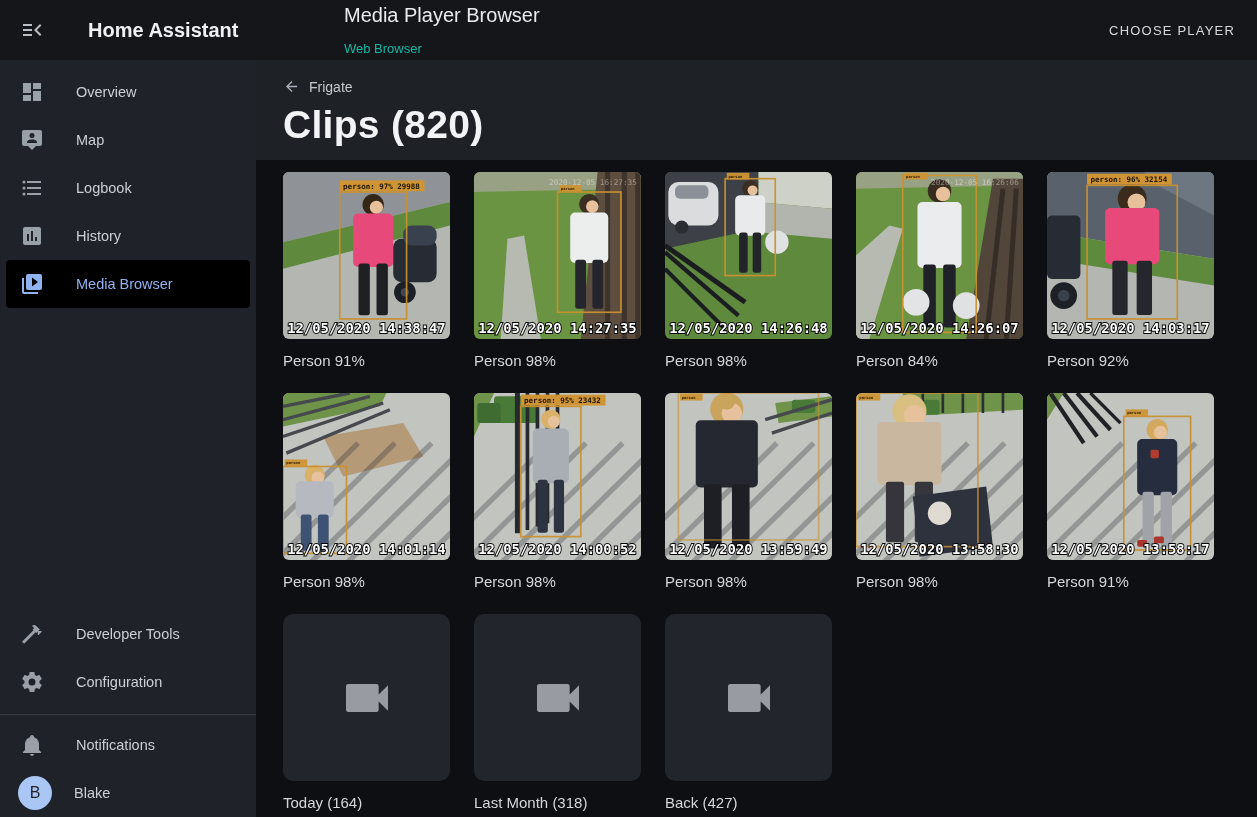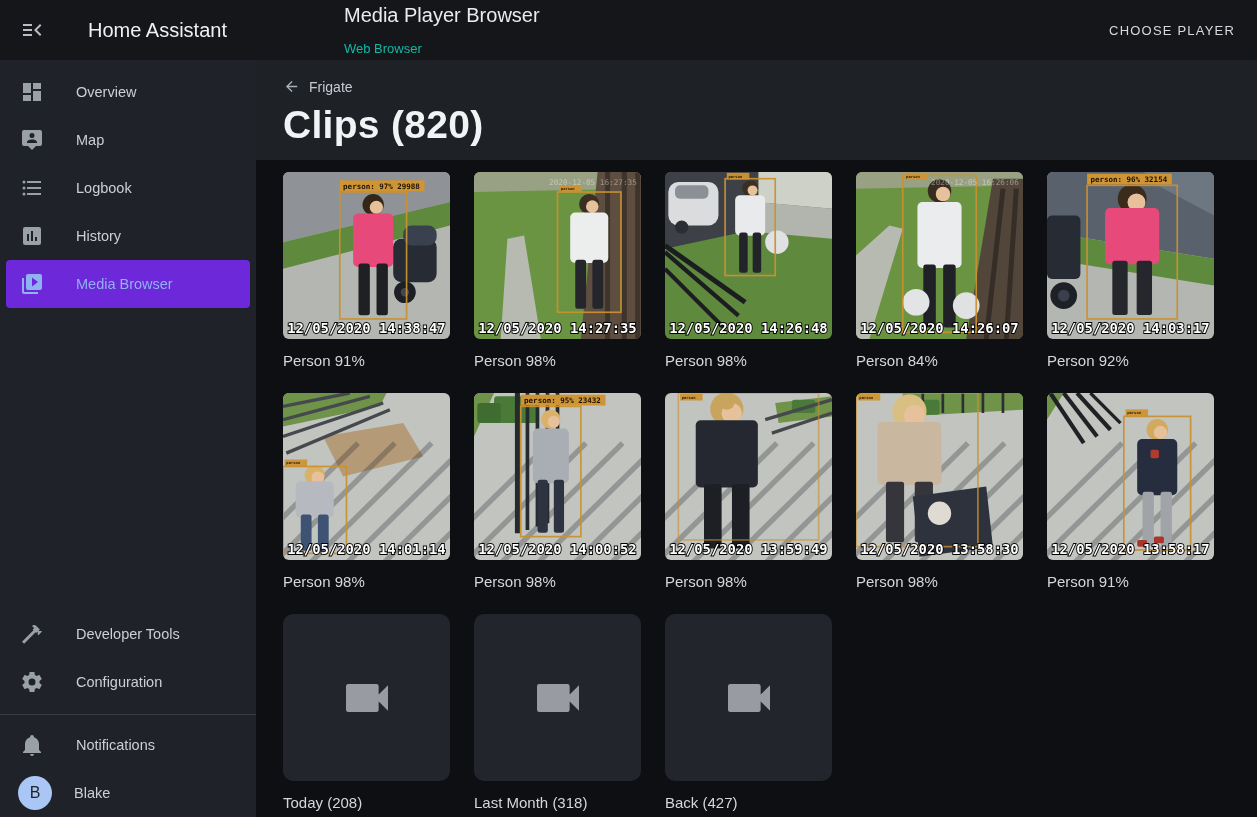--- a/index.html
+++ b/index.html
@@ -2,33 +2,33 @@
 <html><head>
 <meta charset="utf-8">
 <style>
   *{margin:0;padding:0;box-sizing:border-box}
   html,body{width:1257px;height:817px;overflow:hidden;background:#0d0f12;
     font-family:"Liberation Sans",sans-serif;-webkit-font-smoothing:antialiased}
   
   .topbar{height:60px;background:#14161a;display:flex;align-items:center}
   .tb-left{width:344px;display:flex;align-items:center;flex-shrink:0}
   .menu-btn{width:24px;height:24px;margin-left:20px;color:#b9bec6;cursor:pointer}
-  .app-title{margin-left:44px;font-size:20px;color:#eff0f2;font-weight:400}
+  .app-title{margin-left:44px;font-size:20px;color:#eff0f2;font-weight:700}
   .tb-center{flex:1;min-width:0}
   .tb-title{font-size:20px;color:#e9ebed;font-weight:400}
   .tb-sub{font-size:13px;color:#14b8a6;margin-top:14px}
   .choose{margin-right:22px;font-size:13px;font-weight:500;letter-spacing:1.2px;
     color:#d6d9dd;cursor:pointer;white-space:nowrap}
   
   .shell{display:flex;height:757px}
   .sidebar{width:256px;background:#1f2228;display:flex;flex-direction:column;
     padding-top:8px;flex-shrink:0}
   .nav-item{height:48px;display:flex;align-items:center;color:#ccd0d5;
     font-size:14.5px;cursor:pointer;margin:0 6px;border-radius:4px;padding-left:14px}
-  .nav-item.active{background:#6d28d9;color:#8fb2f0}
+  .nav-item.active{background:#000000;color:#8fb2f0}
   .nav-item.active .nav-icon{color:#8fb2f0}
   .nav-icon{width:24px;height:24px;color:#9aa0a8;flex-shrink:0}
   .nav-icon svg{display:block;width:24px;height:24px}
   .nav-label{margin-left:32px;white-space:nowrap}
   .spacer{flex:1}
   .divider{border-top:1px solid rgba(255,255,255,.12);margin:8px 0 6px}
   .avatar{width:34px;height:34px;border-radius:50%;background:#a9c6f4;color:#1f2228;
     display:flex;align-items:center;justify-content:center;font-size:16px;font-weight:500;
     flex-shrink:0;margin-left:-2px}
   .profile .nav-label{margin-left:22px}
@@ -436,21 +436,21 @@
               </svg>
             </div>
        <div class="caption">Person 91%</div>
      </div>
           <div class="cell">
        <div class="folder-card">
          <svg class="cam" viewBox="0 0 24 24">
                 <path fill="currentColor" d="M17,10.5V7A1,1 0 0,0 16,6H4A1,1 0 0,0 3,7V17A1,1 0 0,0 4,18H16A1,1 0 0,0 17,17V13.5L21,17.5V6.5L17,10.5Z"></path>
               </svg>
        </div>
-       <div class="caption">Today (208)</div>
+       <div class="caption">Today (164)</div>
      </div>
           <div class="cell">
        <div class="folder-card">
          <svg class="cam" viewBox="0 0 24 24">
                 <path fill="currentColor" d="M17,10.5V7A1,1 0 0,0 16,6H4A1,1 0 0,0 3,7V17A1,1 0 0,0 4,18H16A1,1 0 0,0 17,17V13.5L21,17.5V6.5L17,10.5Z"></path>
               </svg>
        </div>
        <div class="caption">Last Month (318)</div>
      </div>
           <div class="cell">

